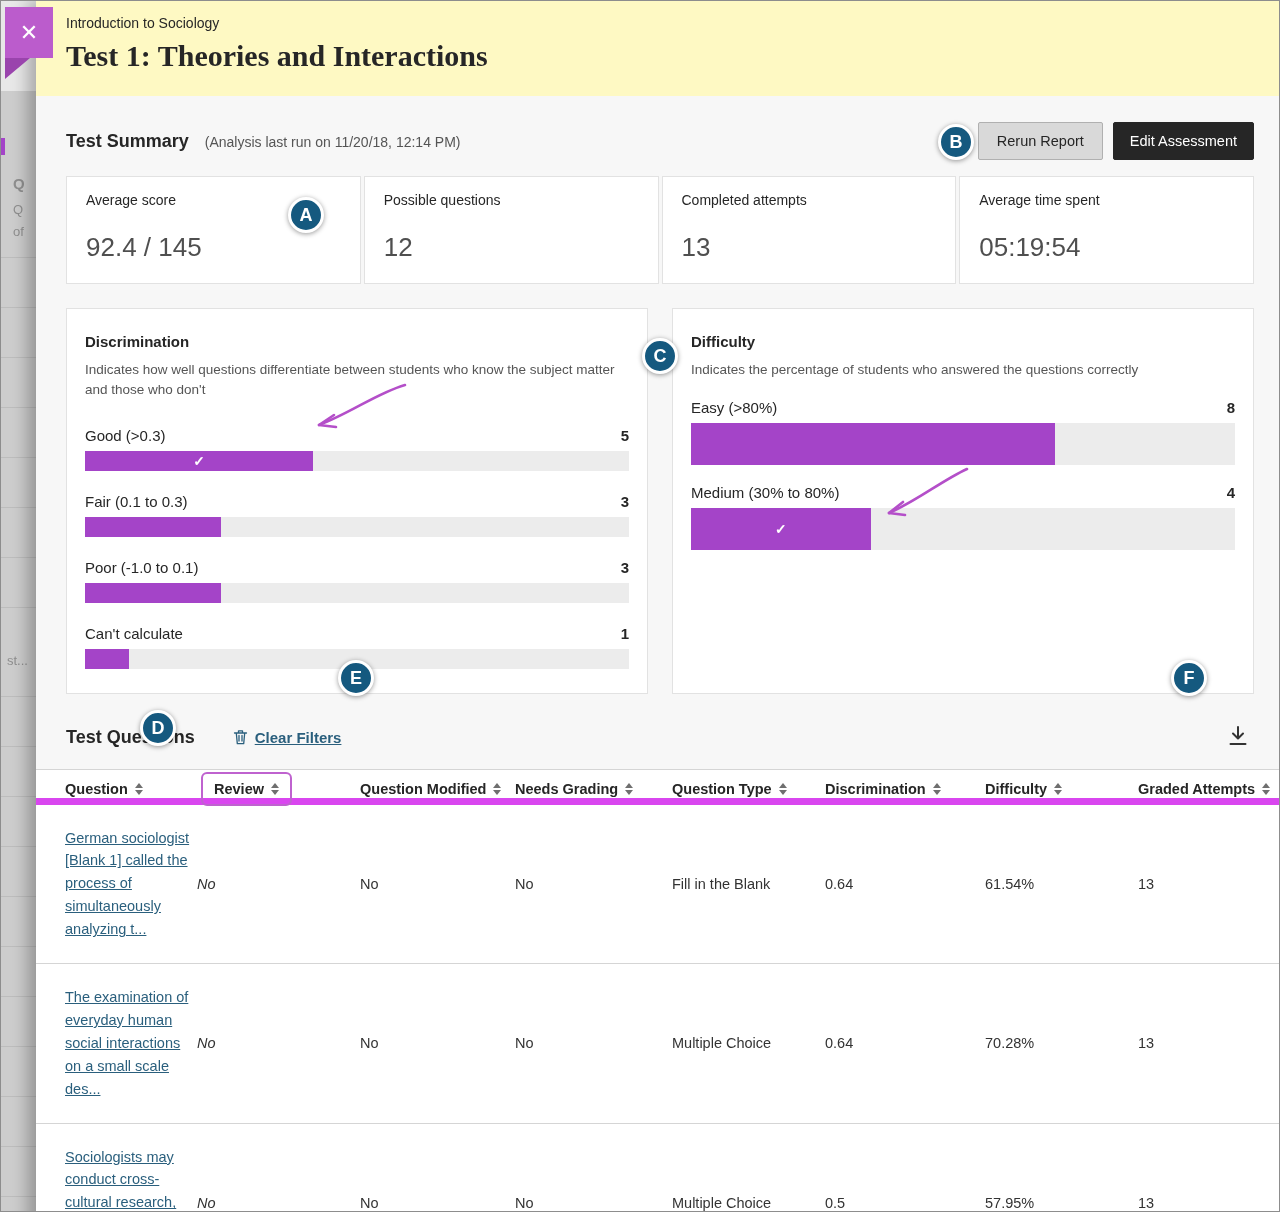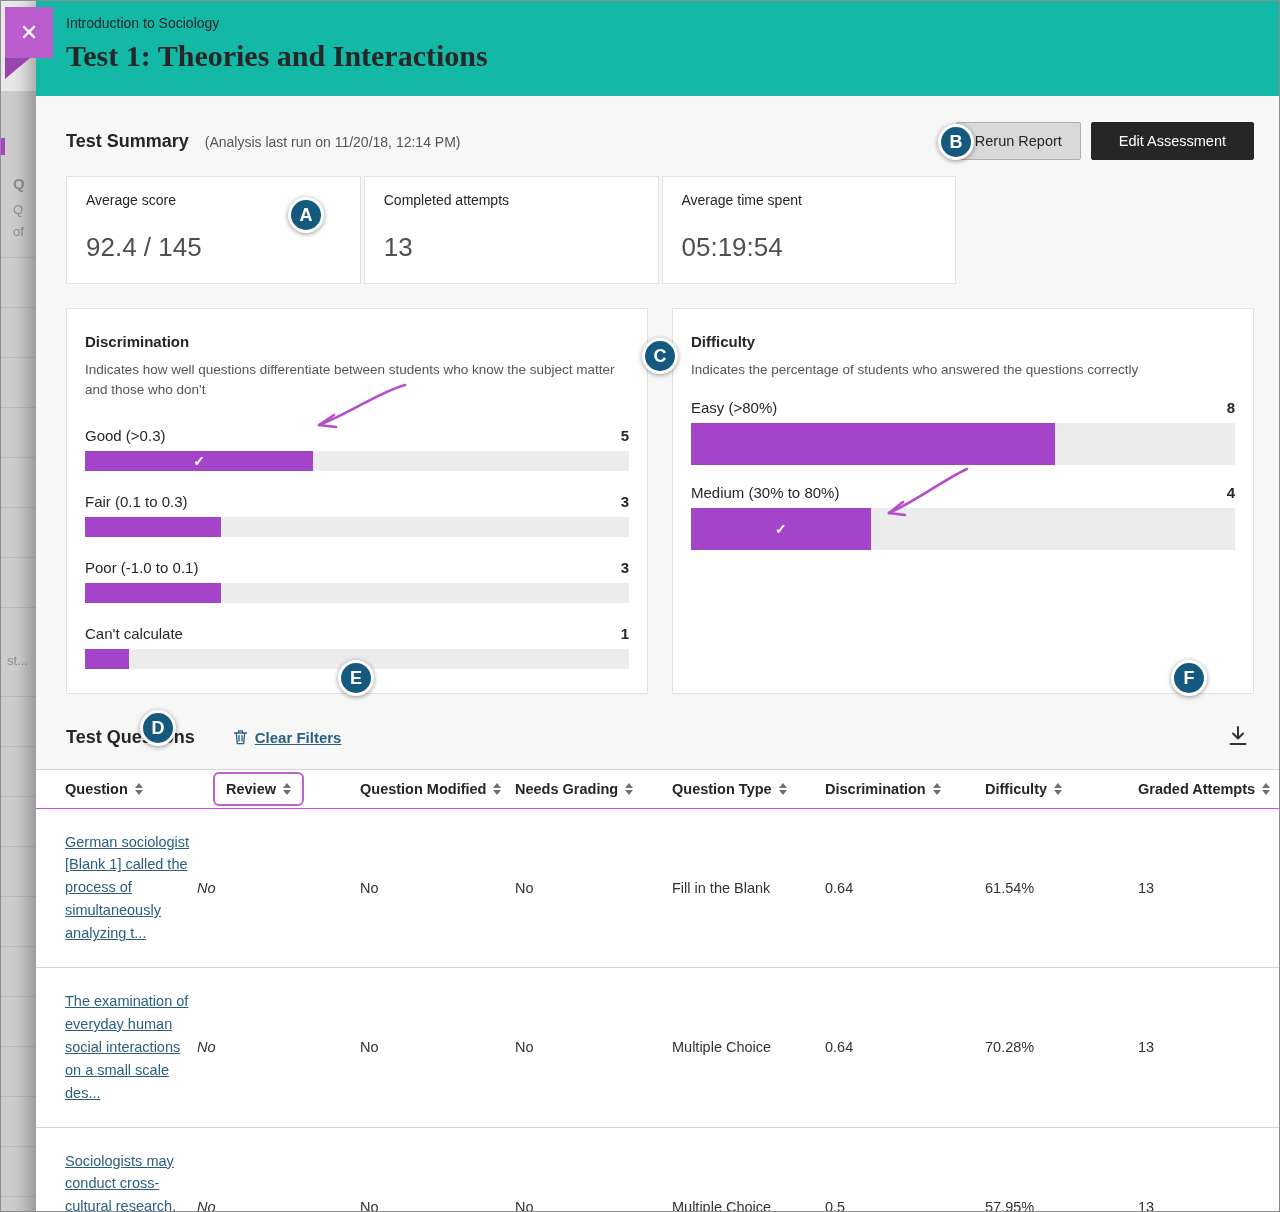--- a/index.html
+++ b/index.html
@@ -21,35 +21,35 @@
   .close-btn { position:absolute; left:4px; top:6px; width:48px; height:51px;
                background:#bb5ccc; border:none; color:#fff; font-size:22px; line-height:1;
                display:flex; align-items:center; justify-content:center; cursor:pointer; z-index:40; }
   .close-fold { position:absolute; left:4px; top:57px; width:0; height:0; z-index:40;
                 border-top:21px solid #9a44ad; border-right:25px solid transparent; }
 
   
   .panel { position:absolute; left:35px; top:0; width:1245px; min-height:1212px;
            background:#f7f7f7; box-shadow:-8px 0 16px rgba(0,0,0,.28); }
 
-  .panel-header { background:#14b8a6; height:95px; padding:12px 12px 0 30px; }
+  .panel-header { background:#fef9c3; height:95px; padding:12px 12px 0 30px; }
   .course { font-size:14px; color:#262626; margin:2px 0 8px; }
   .page-title { font-family:"Liberation Serif", serif; font-size:30px; font-weight:700; color:#262626; }
 
   .content { padding:26px 27px 10px 30px; }
 
   
   .summary-row { display:flex; align-items:center; justify-content:space-between; margin-bottom:16px; }
   .summary-left { display:flex; align-items:baseline; gap:16px; }
   .summary-heading { font-size:18px; font-weight:700; }
   .last-run { font-size:14px; color:#555; }
   .btns { display:flex; gap:10px; }
   .btn-rerun { font-size:14.5px; padding:9px 18px; background:#d9d9d9; border:1px solid #b0b0b0;
                color:#262626; border-radius:2px; cursor:pointer; font-family:inherit; }
-  .btn-edit { font-size:14.5px; padding:10px 27px; background:#262626; border:1px solid #262626;
+  .btn-edit { font-size:14.5px; padding:10px 16px; background:#262626; border:1px solid #262626;
               color:#fff; border-radius:2px; cursor:pointer; font-family:inherit; }
 
   
   .stats { display:grid; grid-template-columns:repeat(4,1fr); gap:3px; margin-bottom:24px; }
   .stat-card { background:#fff; border:1px solid #e2e2e2; padding:15px 19px 20px; }
   .stat-label { font-size:14px; color:#262626; }
   .stat-value { font-size:26px; color:#4f4f4f; margin-top:24px; }
 
   
   .panels { display:grid; grid-template-columns:1fr 1fr; gap:24px; }
@@ -73,28 +73,28 @@
   .tq-left { display:flex; align-items:center; gap:38px; }
   .tq-heading { font-size:18px; font-weight:700; }
   .clear-filters { display:flex; align-items:center; gap:7px; color:#2a5f7d; font-size:15px;
                    font-weight:700; text-decoration:underline; cursor:pointer; }
   .dl-btn { background:none; border:none; cursor:pointer; padding:4px; }
 
   
   .tbl { margin:14px -27px 0 -30px; background:#fff; border-top:1px solid #d5d5d5; }
   .trow { display:grid; grid-template-columns:132px 163px 155px 157px 153px 160px 153px 143px;
           padding-left:29px; align-items:center; }
-  .thead { border-bottom:1px solid #d946ef; padding-top:10px; padding-bottom:10px; }
+  .thead { border-bottom:7px solid #d946ef; padding-top:10px; }
   .th { display:flex; align-items:center; gap:7px; font-size:14.5px; font-weight:700; cursor:pointer; }
   .sort { display:inline-flex; flex-direction:column; gap:2px; }
   .sort b { display:block; width:0; height:0; border-left:4px solid transparent; border-right:4px solid transparent; }
   .sort b.up { border-bottom:5px solid #6f6f6f; }
   .sort b.dn { border-top:5px solid #6f6f6f; }
   .review-box { display:inline-flex; align-items:center; gap:7px; border:2px solid #bf62cf;
-                border-radius:6px; padding:7px 11px; margin:-8px 16px; }
+                border-radius:6px; padding:7px 11px; margin:-8px 4px; }
   .tr { border-bottom:1px solid #d5d5d5; padding-top:22px; padding-bottom:22px; }
   .q-cell { max-width:128px; }
   .q-link { color:#2a5f7d; font-size:14.5px; line-height:1.58; text-decoration:underline; cursor:pointer; }
   .cell { font-size:14.5px; color:#333; }
   .cell.italic { font-style:italic; }
 
   
   .badge { position:absolute; width:36px; height:36px; border-radius:50%; background:#15597f;
            border:3px solid #fff; box-shadow:0 1px 5px rgba(0,0,0,.4); color:#fff;
            font-size:18px; font-weight:700; display:flex; align-items:center; justify-content:center;
@@ -133,20 +133,24 @@
         <div class="btns">
           <button class="btn-rerun">Rerun Report</button>
           <button class="btn-edit">Edit Assessment</button>
         </div>
       </div>
 
       <div class="stats">
         <div class="stat-card">
           <div class="stat-label">Average score</div>
           <div class="stat-value">92.4 / 145</div>
+        </div>
+        <div class="stat-card">
+          <div class="stat-label">Possible questions</div>
+          <div class="stat-value">12</div>
         </div>
         <div class="stat-card">
           <div class="stat-label">Completed attempts</div>
           <div class="stat-value">13</div>
         </div>
         <div class="stat-card">
           <div class="stat-label">Average time spent</div>
           <div class="stat-value">05:19:54</div>
         </div>
       </div>

